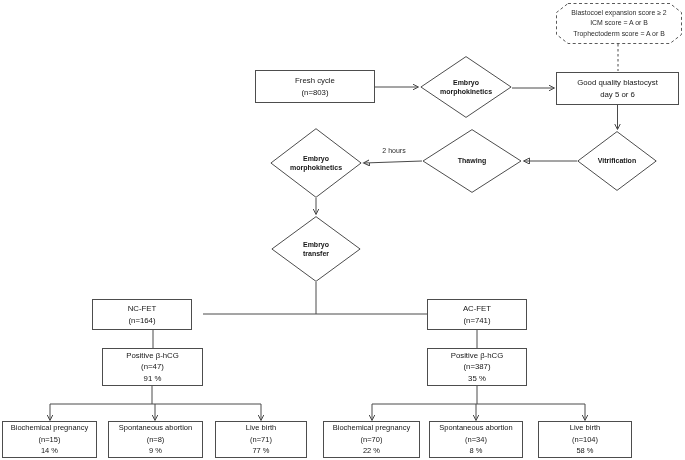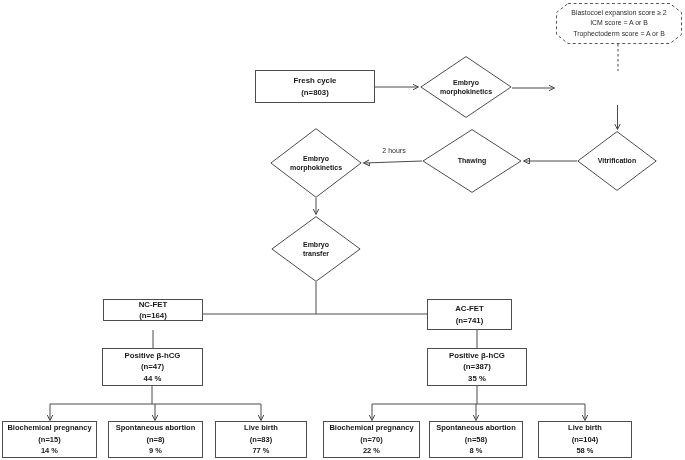--- a/index.html
+++ b/index.html
@@ -8,21 +8,21 @@
     font-family:"Liberation Sans", sans-serif; overflow:hidden;
   }
   svg.wires { position:absolute; left:0; top:0; width:685px; height:460px; }
   svg.wires line, svg.wires path { stroke:#4a4a4a; stroke-width:1; fill:none; }
   svg.wires line.dashed { stroke-dasharray:2.5 2.5; }
 
   .rect-node {
     position:absolute; box-sizing:border-box; background:#ffffff;
     border:1px solid #4d4d4d; display:flex; flex-direction:column;
     justify-content:center; align-items:center; text-align:center;
-    color:#161616; font-weight:700; font-size:7.8px; line-height:11.5px;
+    color:#161616; font-weight:400; font-size:7.8px; line-height:11.5px;
   }
   .tline { white-space:nowrap; }
 
   .diamond-node { position:absolute; }
   .diamond-node svg { position:absolute; left:0; top:0; width:100%; height:100%; }
   .diamond-node polygon { fill:#ffffff; stroke:#4d4d4d; stroke-width:1; vector-effect:non-scaling-stroke; }
   .dtext {
     position:absolute; left:0; top:0; right:0; bottom:0;
     display:flex; flex-direction:column; justify-content:center; align-items:center;
     text-align:center; color:#161616; font-weight:700; font-size:7px; line-height:9.5px;
@@ -80,35 +80,39 @@
       <div class="tline">ICM score = A or B</div>
       <div class="tline">Trophectoderm score = A or B</div>
     </div>
   </div>
 
   <div class="rect-node" style="left:255px;top:70px;width:120px;height:33px">
     <div class="tline">Fresh cycle</div>
     <div class="tline">(n=803)</div>
   </div>
 
-
-  <div class="rect-node" style="left:103px;top:299px;width:100px;height:22px">
+  <div class="rect-node" style="left:556px;top:72px;width:123px;height:33px">
+    <div class="tline">Good quality blastocyst</div>
+    <div class="tline">day 5 or 6</div>
+  </div>
+
+  <div class="rect-node" style="left:92px;top:299px;width:100px;height:31px">
     <div class="tline">NC-FET</div>
     <div class="tline">(n=164)</div>
   </div>
 
-  <div class="rect-node" style="left:427px;top:299px;width:85px;height:31px">
+  <div class="rect-node" style="left:427px;top:299px;width:100px;height:31px">
     <div class="tline">AC-FET</div>
     <div class="tline">(n=741)</div>
   </div>
 
   <div class="rect-node" style="left:102px;top:348px;width:101px;height:38px">
     <div class="tline">Positive β-hCG</div>
     <div class="tline">(n=47)</div>
-    <div class="tline">44 %</div>
+    <div class="tline">91 %</div>
   </div>
 
   <div class="rect-node" style="left:427px;top:348px;width:100px;height:38px">
     <div class="tline">Positive β-hCG</div>
     <div class="tline">(n=387)</div>
     <div class="tline">35 %</div>
   </div>
 
   <div class="rect-node" style="left:2px;top:421px;width:95px;height:37px;font-size:7.5px">
     <div class="tline">Biochemical pregnancy</div>
@@ -117,33 +121,33 @@
   </div>
 
   <div class="rect-node" style="left:108px;top:421px;width:95px;height:37px;font-size:7.5px">
     <div class="tline">Spontaneous abortion</div>
     <div class="tline">(n=8)</div>
     <div class="tline">9 %</div>
   </div>
 
   <div class="rect-node" style="left:215px;top:421px;width:92px;height:37px;font-size:7.5px">
     <div class="tline">Live birth</div>
-    <div class="tline">(n=83)</div>
+    <div class="tline">(n=71)</div>
     <div class="tline">77 %</div>
   </div>
 
   <div class="rect-node" style="left:323px;top:421px;width:97px;height:37px;font-size:7.5px">
     <div class="tline">Biochemical pregnancy</div>
     <div class="tline">(n=70)</div>
     <div class="tline">22 %</div>
   </div>
 
   <div class="rect-node" style="left:429px;top:421px;width:94px;height:37px;font-size:7.5px">
     <div class="tline">Spontaneous abortion</div>
-    <div class="tline">(n=58)</div>
+    <div class="tline">(n=34)</div>
     <div class="tline">8 %</div>
   </div>
 
   <div class="rect-node" style="left:538px;top:421px;width:94px;height:37px;font-size:7.5px">
     <div class="tline">Live birth</div>
     <div class="tline">(n=104)</div>
     <div class="tline">58 %</div>
   </div>
 
   <div class="diamond-node" style="left:420px;top:56px;width:92px;height:62px">

